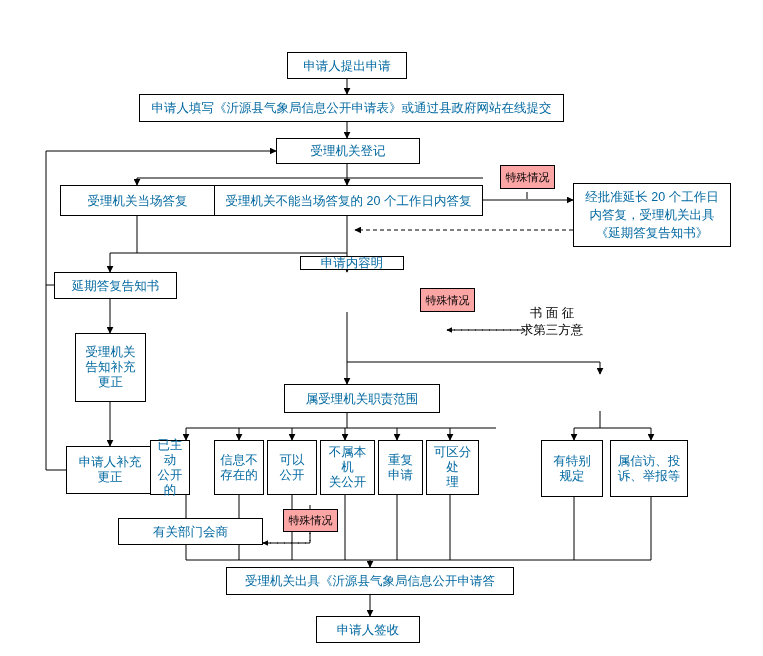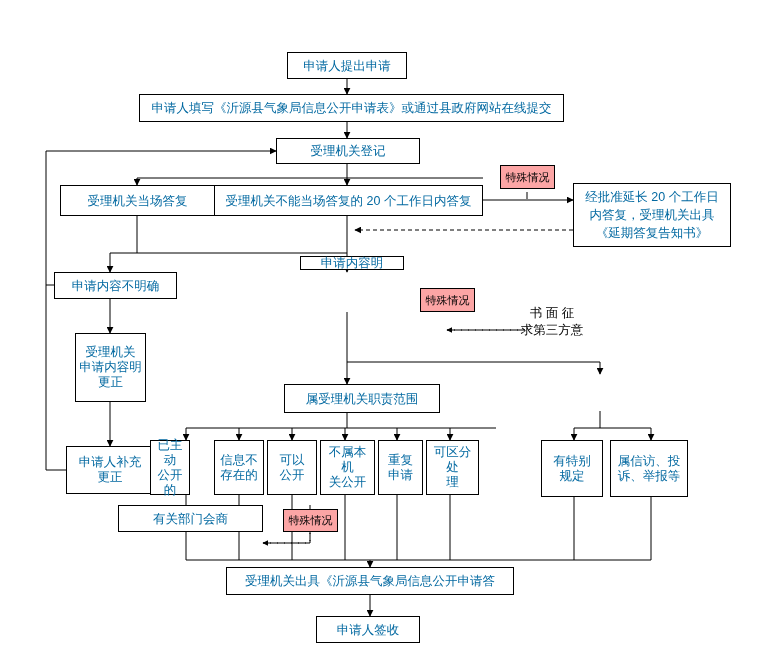--- a/index.html
+++ b/index.html
@@ -169,26 +169,26 @@
   <div class="node" style="left:276px; top:138px; width:144px; height:26px;">受理机关登记</div>
 
   <div class="node" style="left:60px; top:185px; width:155px; height:31px;">受理机关当场答复</div>
 
   <div class="node" style="left:214px; top:185px; width:269px; height:31px;">受理机关不能当场答复的 20 个工作日内答复</div>
 
   <div class="node" style="left:573px; top:183px; width:158px; height:64px; line-height:18px;">经批准延长 20 个工作日
 内答复，受理机关出具
 《延期答复告知书》</div>
 
-  <div class="node" style="left:54px; top:272px; width:123px; height:27px;">申请内容不明确</div>
+  <div class="node" style="left:54px; top:272px; width:123px; height:27px;">延期答复告知书</div>
 
   <div class="node" style="left:300px; top:256px; width:104px; height:14px;">申请内容明</div>
 
   <div class="node narrow" style="left:75px; top:333px; width:71px; height:69px;">受理机关
-申请内容明
+告知补充
 更正</div>
 
   <div class="node narrow" style="left:66px; top:446px; width:88px; height:48px;">申请人补充
 更正</div>
 
   <div class="node" style="left:284px; top:384px; width:156px; height:29px;">属受理机关职责范围</div>
 
 
   <div class="node narrow" style="left:150px; top:440px; width:40px; height:55px;">已主动
 公开的</div>
@@ -207,21 +207,21 @@
 
   <div class="node narrow" style="left:426px; top:440px; width:53px; height:55px;">可区分处
 理</div>
 
   <div class="node narrow" style="left:541px; top:440px; width:62px; height:57px;">有特别
 规定</div>
 
   <div class="node narrow" style="left:610px; top:440px; width:78px; height:57px;">属信访、投
 诉、举报等</div>
 
-  <div class="node" style="left:118px; top:505px; width:145px; height:27px;text-align:right;">有关部门会商</div>
+  <div class="node" style="left:118px; top:518px; width:145px; height:27px;text-align:right;">有关部门会商</div>
 
   <div class="node" style="left:226px; top:567px; width:288px; height:28px;">受理机关出具《沂源县气象局信息公开申请答</div>
 
   <div class="node" style="left:316px; top:616px; width:104px; height:27px;">申请人签收</div>
 
   <div class="label" style="left:500px; top:165px; width:55px; height:24px;">特殊情况</div>
 
   <div class="label" style="left:420px; top:288px; width:55px; height:24px;">特殊情况</div>
 
   <div class="label" style="left:283px; top:509px; width:55px; height:23px;">特殊情况</div>

